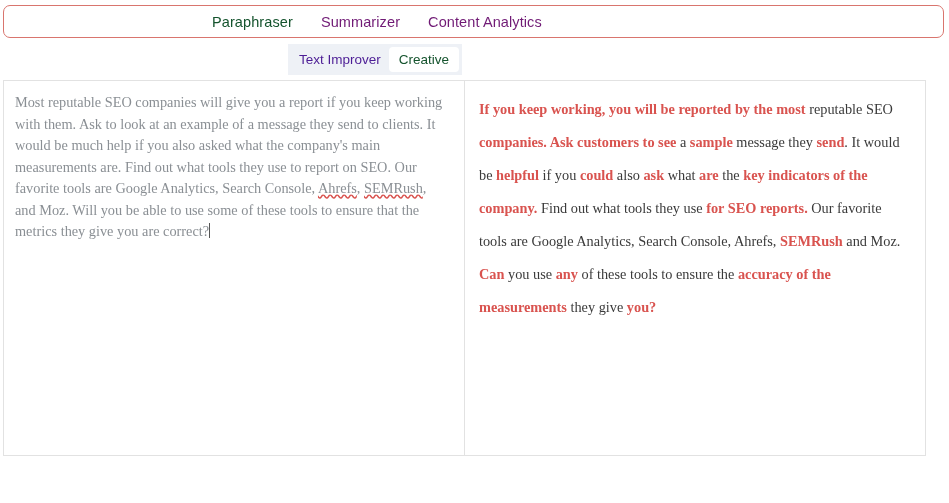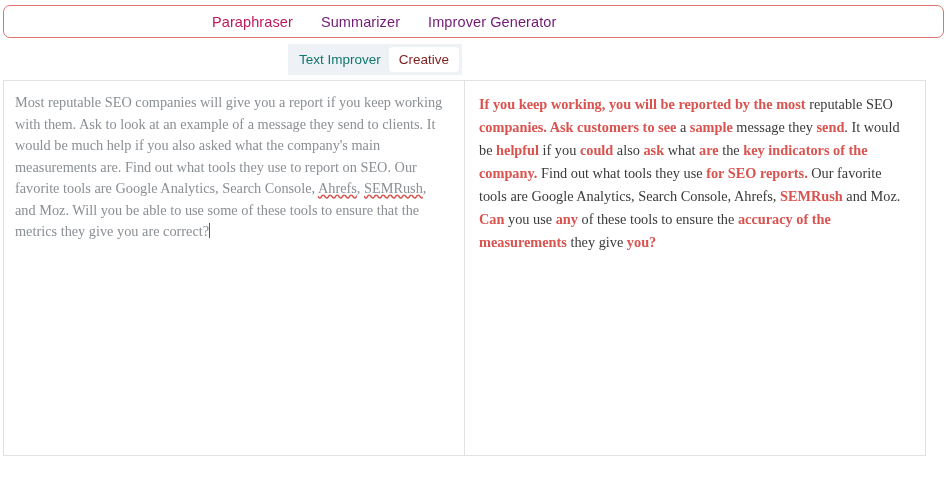--- a/index.html
+++ b/index.html
@@ -40,48 +40,48 @@
     font-size: 14.5px;
     color: #701a75;
     padding: 0 14px;
     line-height: 33px;
     height: 33px;
     cursor: pointer;
     white-space: nowrap;
     letter-spacing: 0.1px;
   }
   .top-tab.active {
-    color: #be185d;
+    color: #14532d;
   }
 
   
   .subbar {
     position: absolute;
     left: 288px;
     top: 44px;
     height: 31px;
     background: #eef1f6;
     display: flex;
     align-items: center;
     padding: 0 3px;
     box-sizing: border-box;
   }
   .sub-tab {
     font-size: 13.5px;
-    color: #0f766e;
+    color: #4c1d95;
     padding: 0 8px;
     height: 25px;
     line-height: 25px;
     cursor: pointer;
     white-space: nowrap;
     border-radius: 4px;
   }
   .sub-tab.active {
     background: #ffffff;
-    color: #7f1d1d;
+    color: #14532d;
     padding: 0 10px;
   }
 
   
   .panel {
     position: absolute;
     left: 3px;
     top: 80px;
     width: 923px;
     height: 376px;
@@ -125,21 +125,21 @@
     display: inline-block;
     width: 1px;
     height: 15px;
     background: #555;
     vertical-align: -2px;
     margin-left: 0px;
   }
 
   .result-text {
     font-size: 14.3px;
-    line-height: 23px;
+    line-height: 33px;
     color: #3a3a3a;
   }
   .hl {
     color: #d9534f;
     font-weight: bold;
   }
 
   
   .footer {
     position: absolute;
@@ -149,21 +149,21 @@
     height: 47px;
   }
 </style>
 </head>
 <body>
 
 <div class="topbar">
   <div class="topbar-tabs">
     <div class="top-tab active">Paraphraser</div>
     <div class="top-tab">Summarizer</div>
-    <div class="top-tab">Improver Generator</div>
+    <div class="top-tab">Content Analytics</div>
   </div>
 </div>
 
 <div class="subbar">
   <div class="sub-tab">Text Improver</div>
   <div class="sub-tab active">Creative</div>
 </div>
 
 <div class="panel">
 

